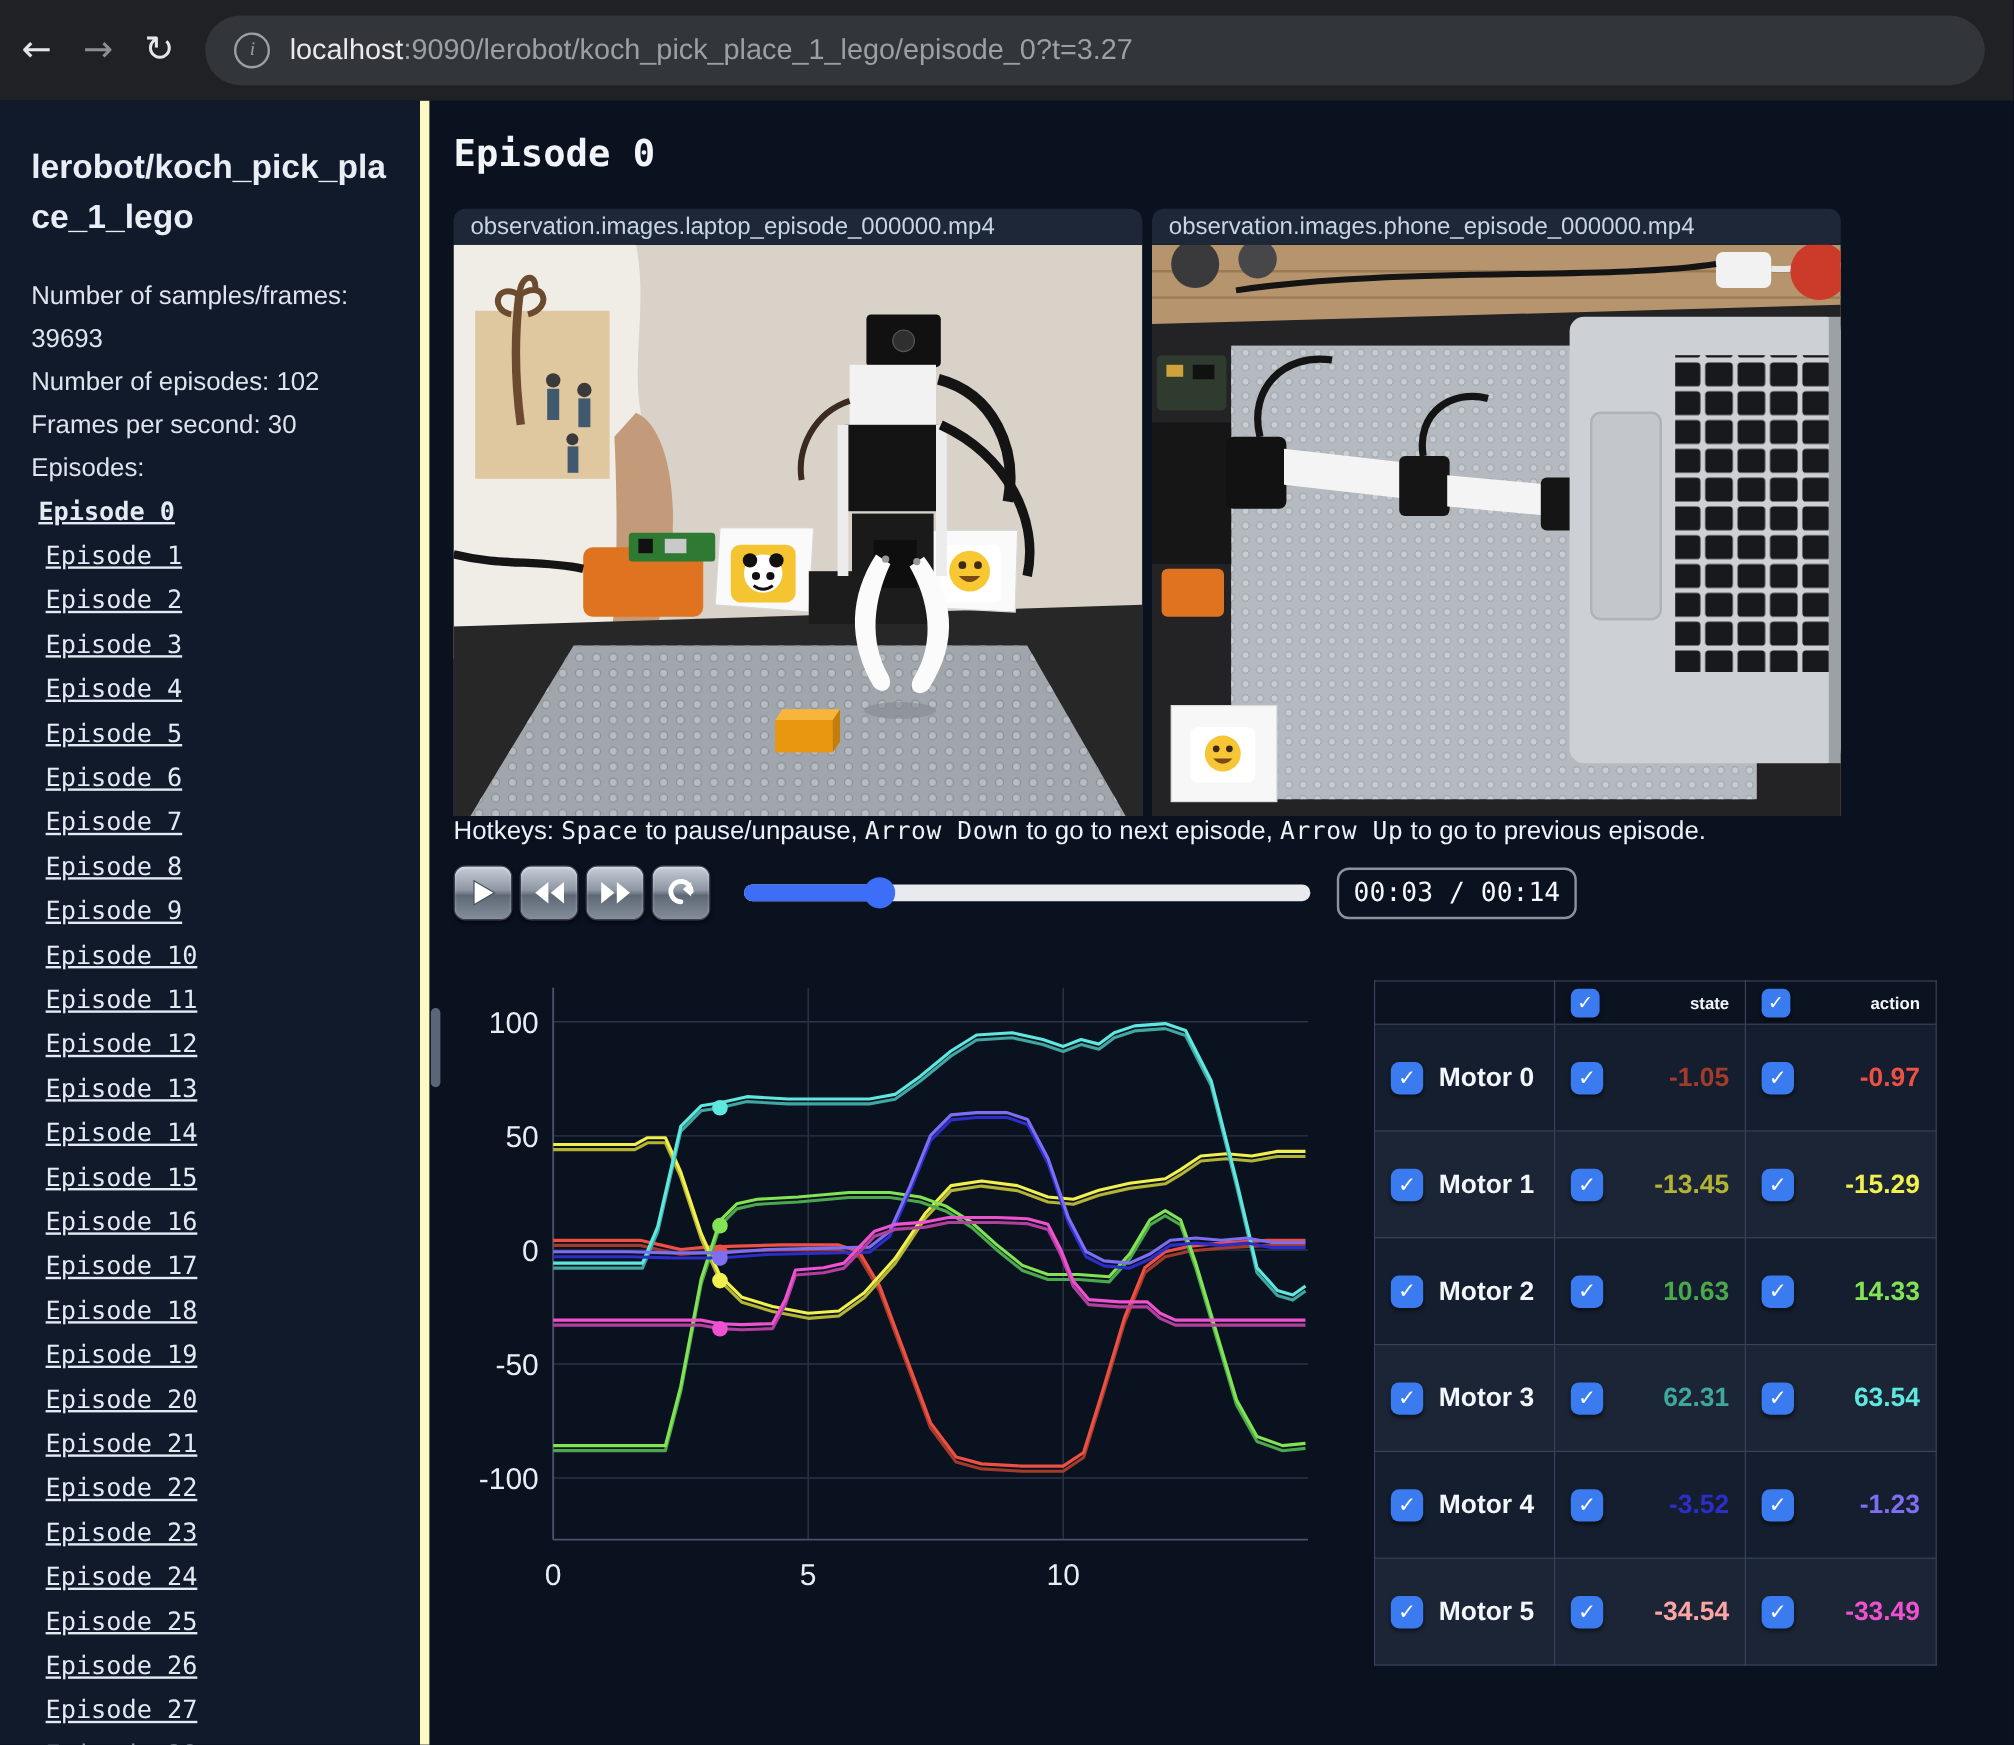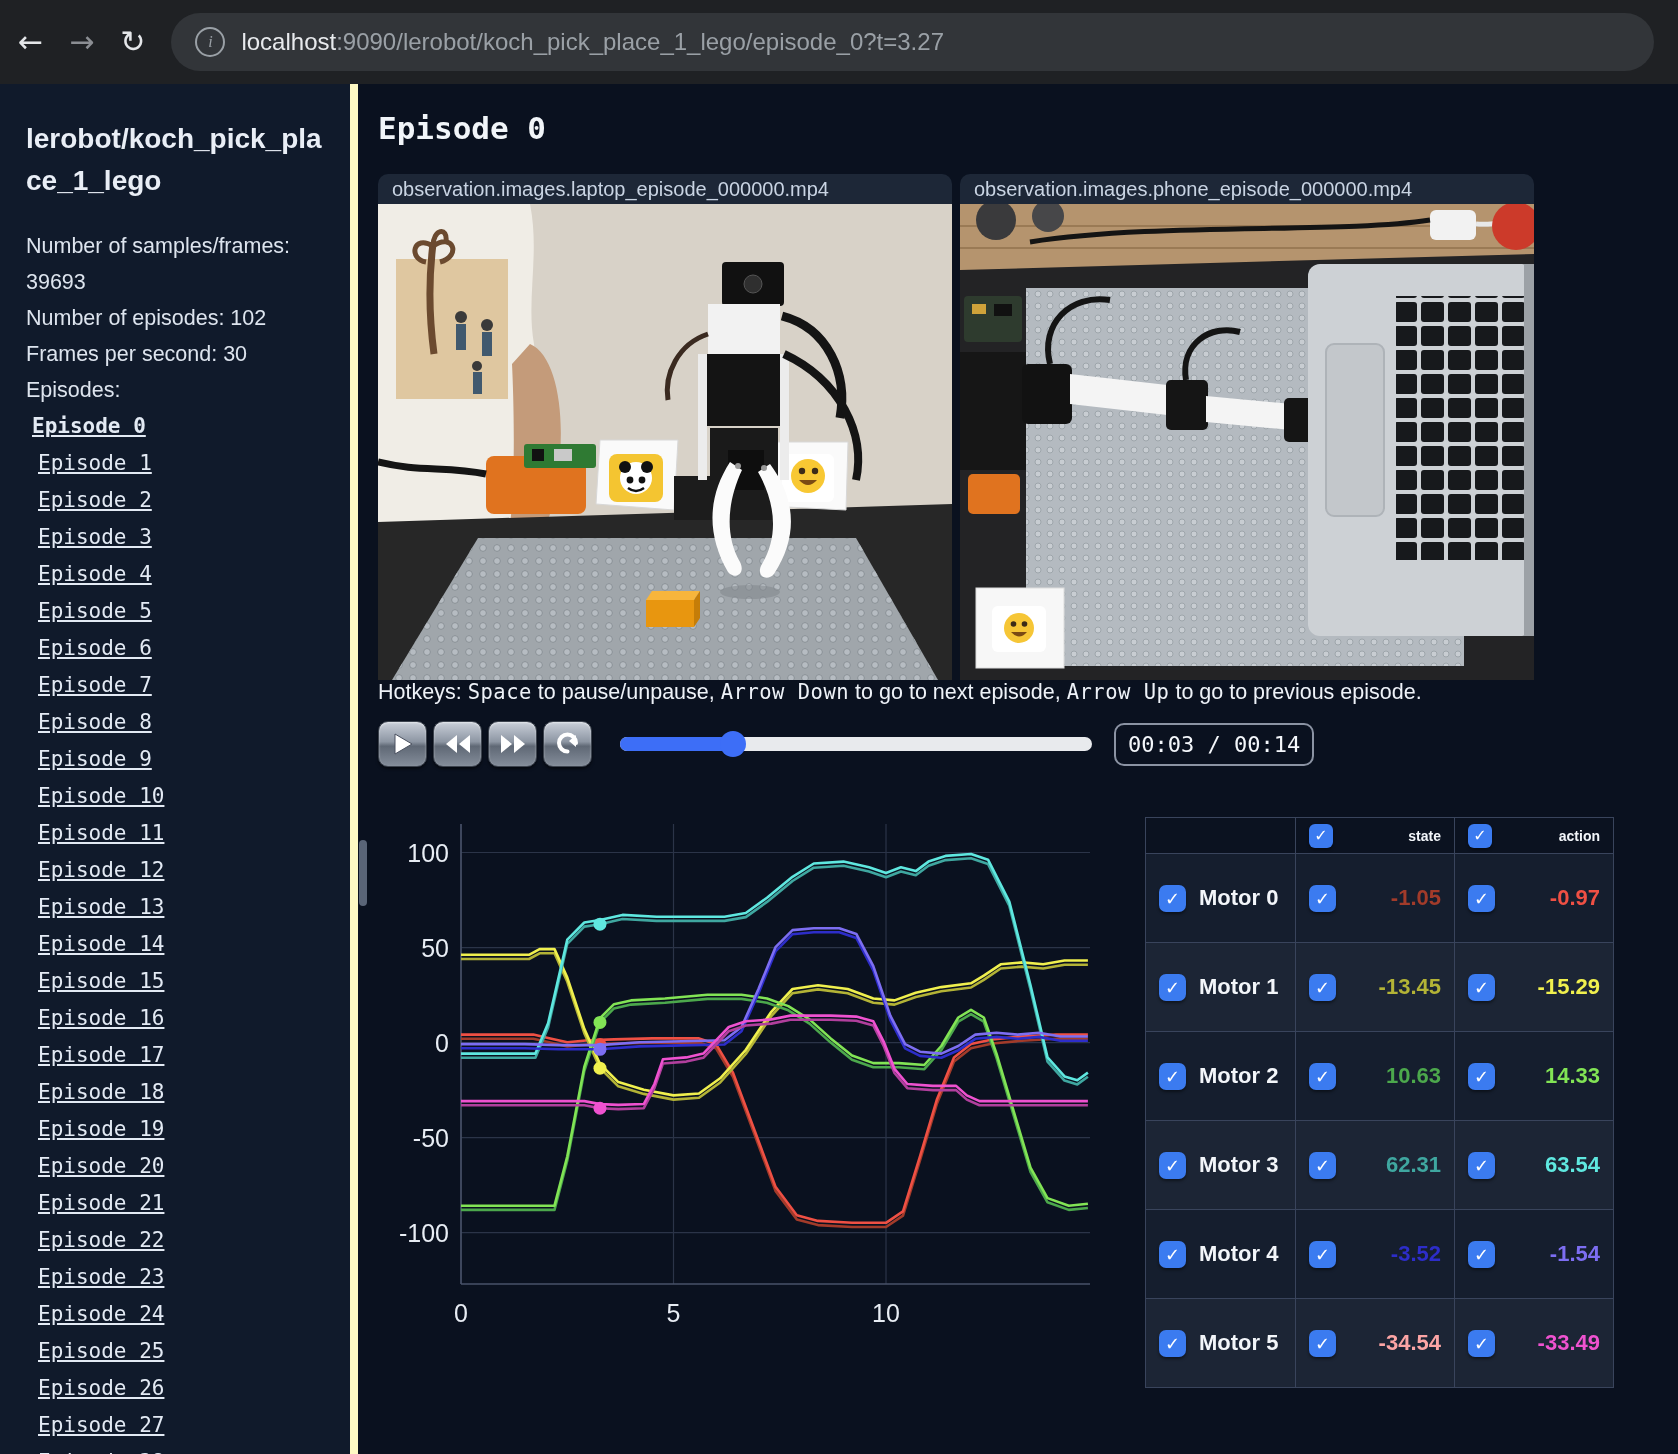--- a/index.html
+++ b/index.html
@@ -489,21 +489,21 @@
               </td>
               <td>
                 <div class="cellflex">
                   <span class="cbx">✓</span>
                   <span class="val" style="color: rgb(45, 45, 201);">-3.52</span>
                 </div>
               </td>
               <td>
                 <div class="cellflex">
                   <span class="cbx">✓</span>
-                  <span class="val" style="color: rgb(125, 110, 242);">-1.54</span>
+                  <span class="val" style="color: rgb(125, 110, 242);">-1.23</span>
                 </div>
               </td>
             </tr>
             <tr>
               <td>
                 <div class="cellflex">
                   <span class="cbx">✓</span>
                   <span class="rname">Motor 5</span>
                 </div>
               </td>

